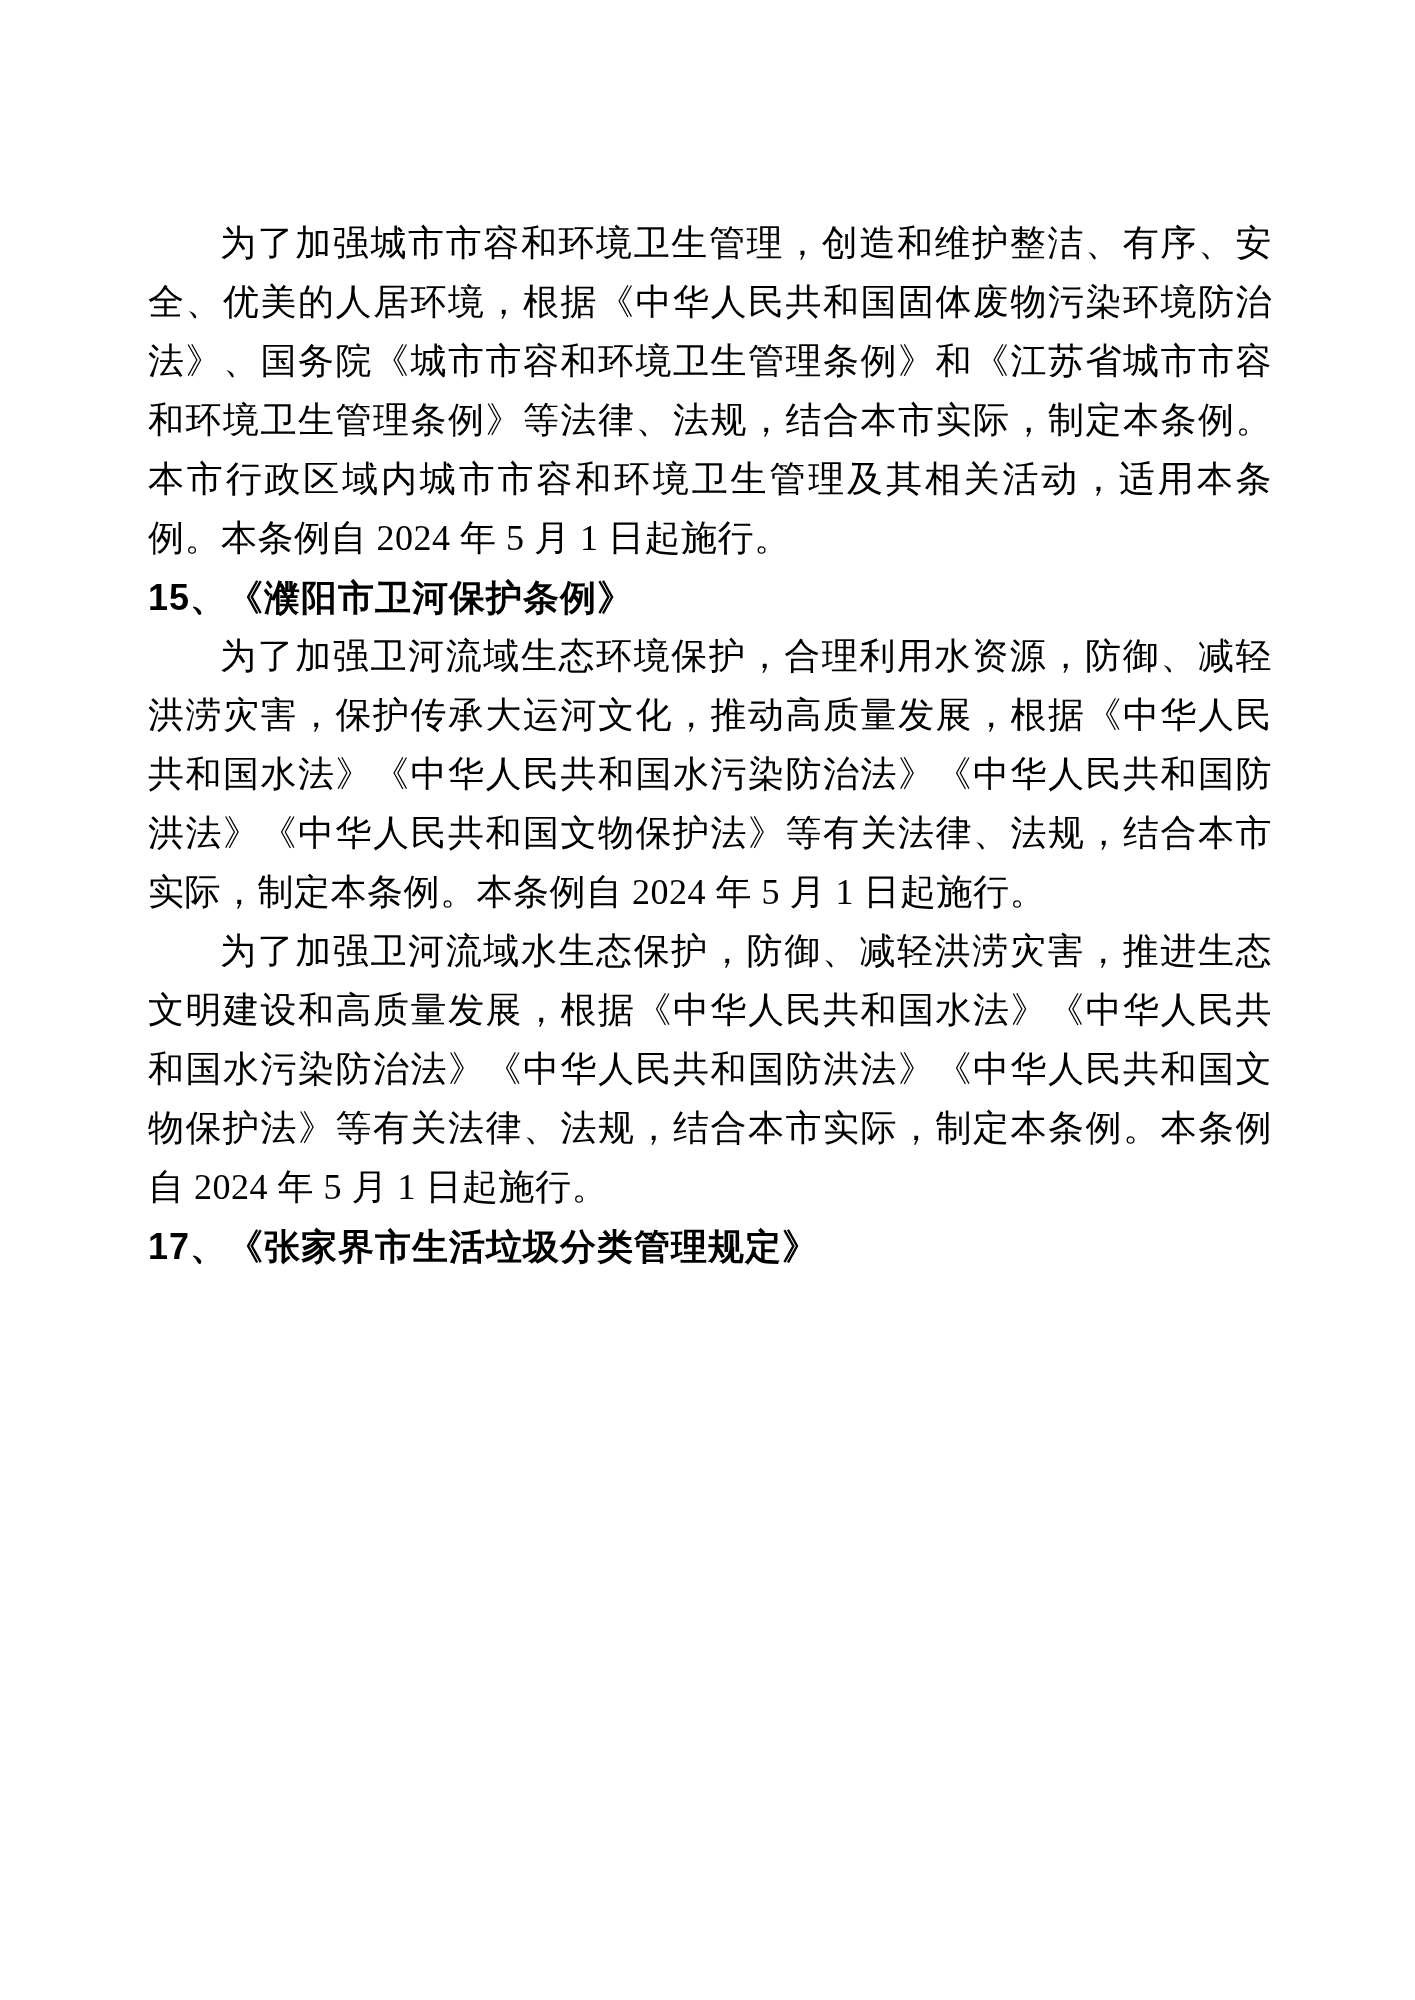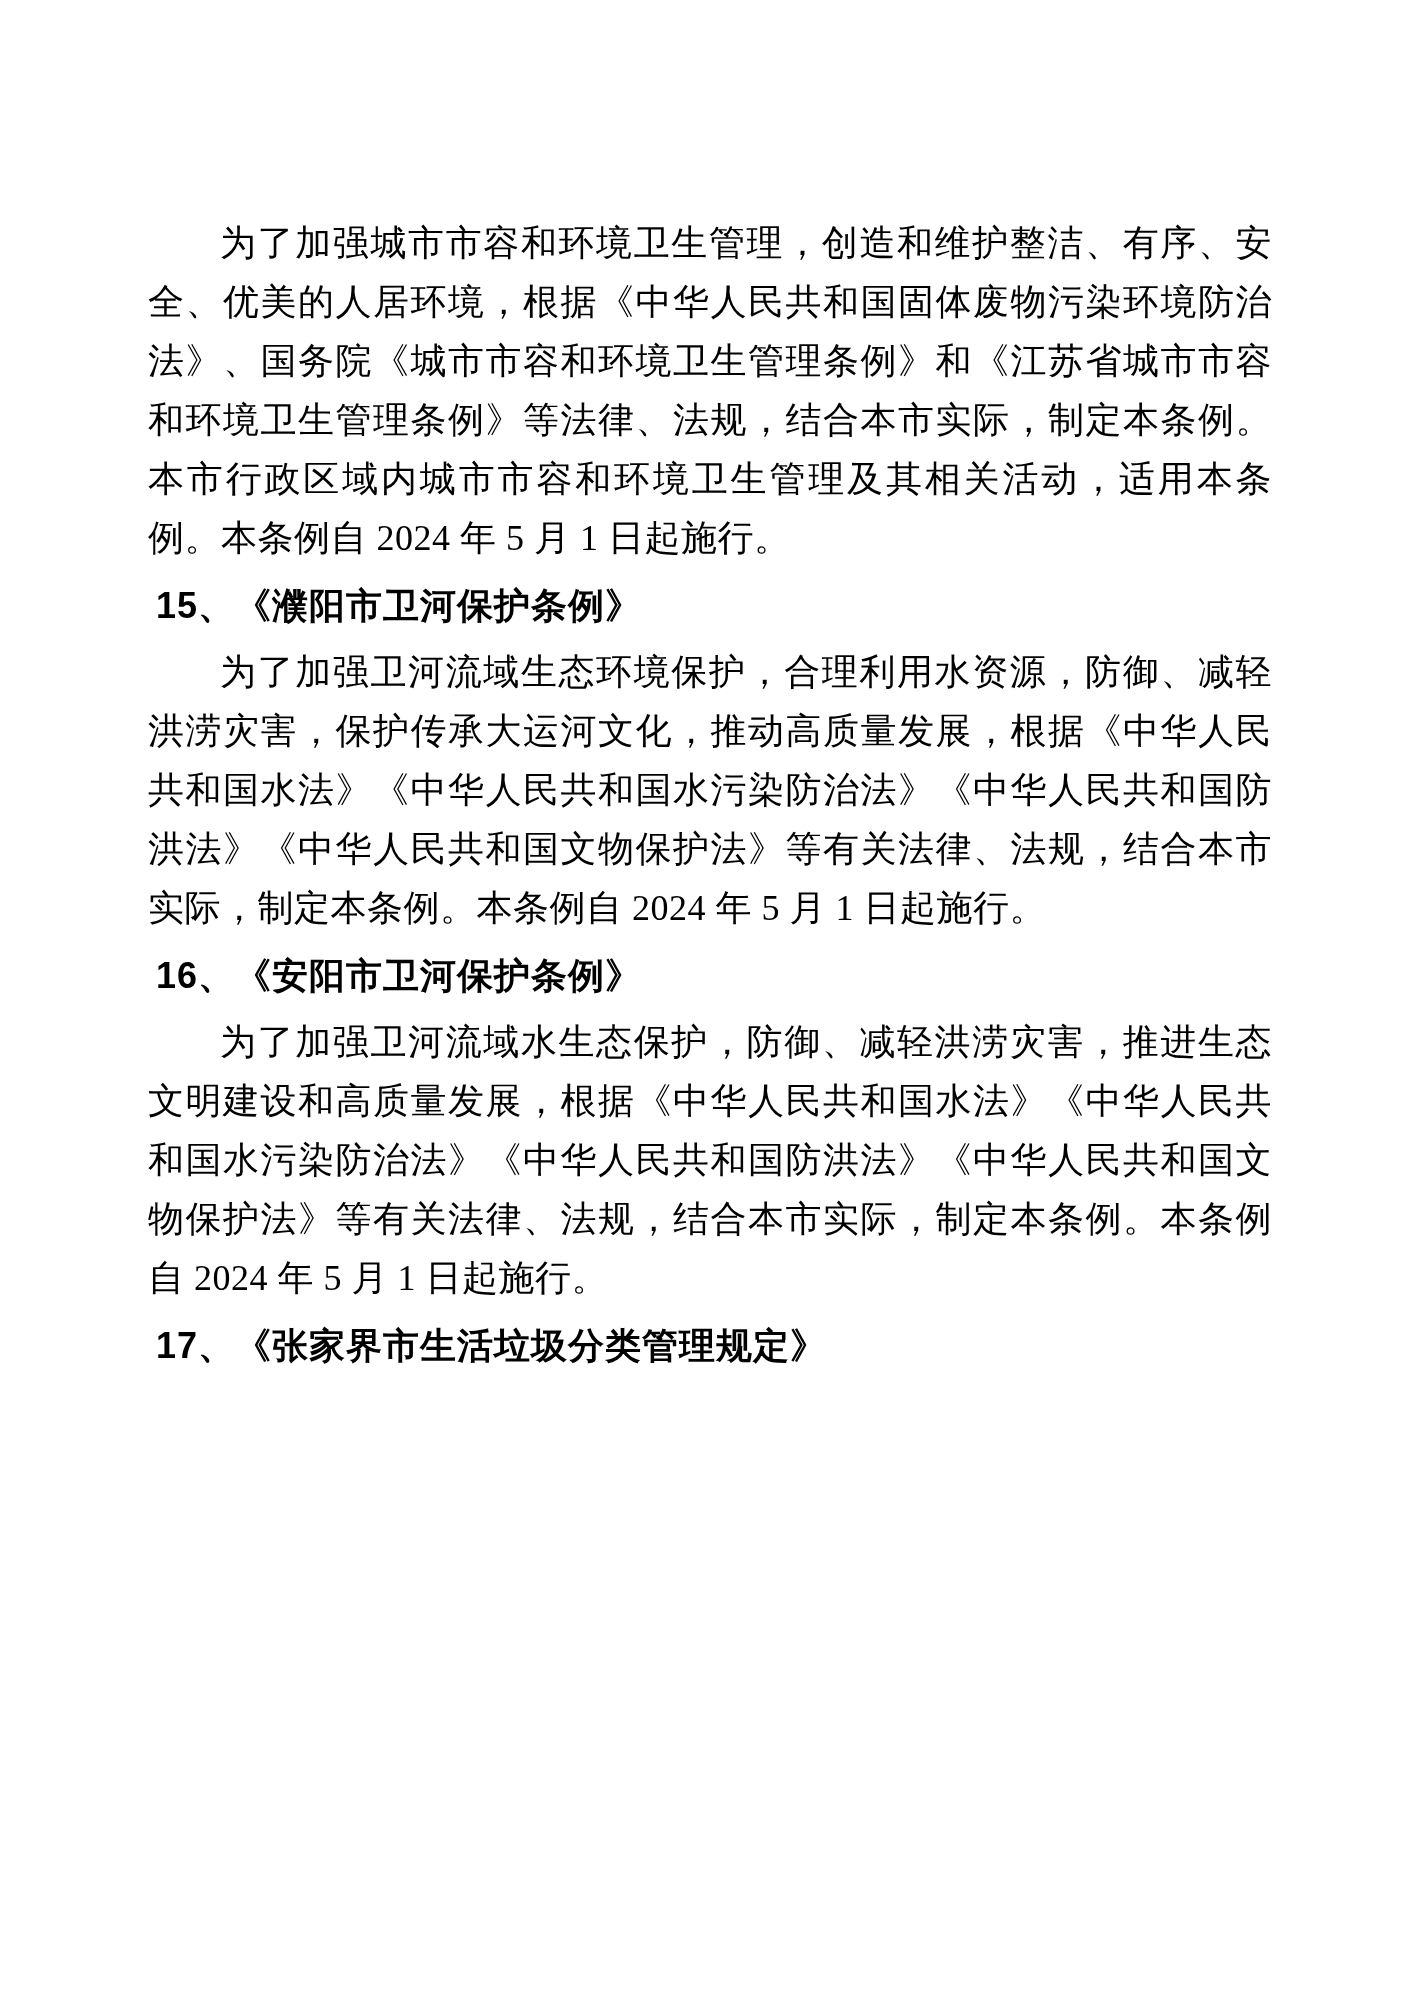--- a/index.html
+++ b/index.html
@@ -24,21 +24,21 @@
     font-size: 36px;
     line-height: 59px;
     text-align: justify;
     letter-spacing: 0.5px;
   }
   .para {
     margin: 0;
     text-indent: 2em;
   }
   .heading {
-    margin: 8px;
+    margin: 0;
     font-weight: 700;
     font-family: "Liberation Sans", "DejaVu Sans", sans-serif;
     letter-spacing: 1px;
   }
   .footer {
     position: absolute;
     left: 0;
     right: 0;
     top: 1796px;
     text-align: center;
@@ -48,18 +48,17 @@
   }
 </style>
 </head>
 <body>
 
 <div class="page">
   <div class="doc">
     <p class="para">为了加强城市市容和环境卫生管理，创造和维护整洁、有序、安全、优美的人居环境，根据《中华人民共和国固体废物污染环境防治法》、国务院《城市市容和环境卫生管理条例》和《江苏省城市市容和环境卫生管理条例》等法律、法规，结合本市实际，制定本条例。本市行政区域内城市市容和环境卫生管理及其相关活动，适用本条例。本条例自 2024 年 5 月 1 日起施行。</p>
     <p class="heading">15、《濮阳市卫河保护条例》</p>
     <p class="para">为了加强卫河流域生态环境保护，合理利用水资源，防御、减轻洪涝灾害，保护传承大运河文化，推动高质量发展，根据《中华人民共和国水法》《中华人民共和国水污染防治法》《中华人民共和国防洪法》《中华人民共和国文物保护法》等有关法律、法规，结合本市实际，制定本条例。本条例自 2024 年 5 月 1 日起施行。</p>
-    <p class="heading">16、《安阳市卫河保护条例》</p>
     <p class="para">为了加强卫河流域水生态保护，防御、减轻洪涝灾害，推进生态文明建设和高质量发展，根据《中华人民共和国水法》《中华人民共和国水污染防治法》《中华人民共和国防洪法》《中华人民共和国文物保护法》等有关法律、法规，结合本市实际，制定本条例。本条例自 2024 年 5 月 1 日起施行。</p>
     <p class="heading">17、《张家界市生活垃圾分类管理规定》</p>
   </div>
 
 </div>
 
 </body></html>

